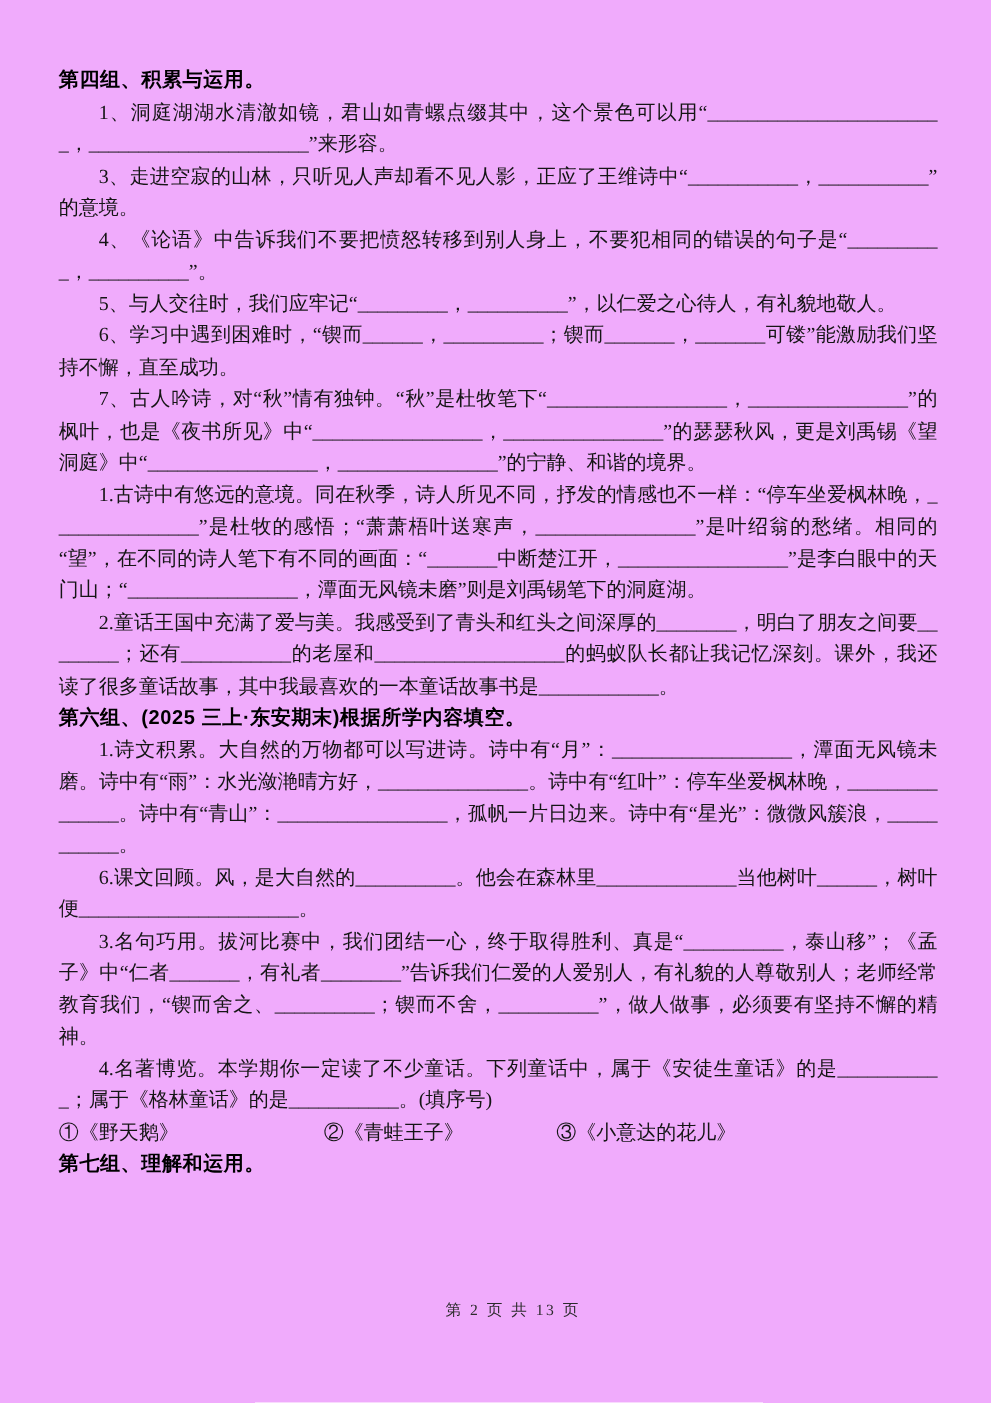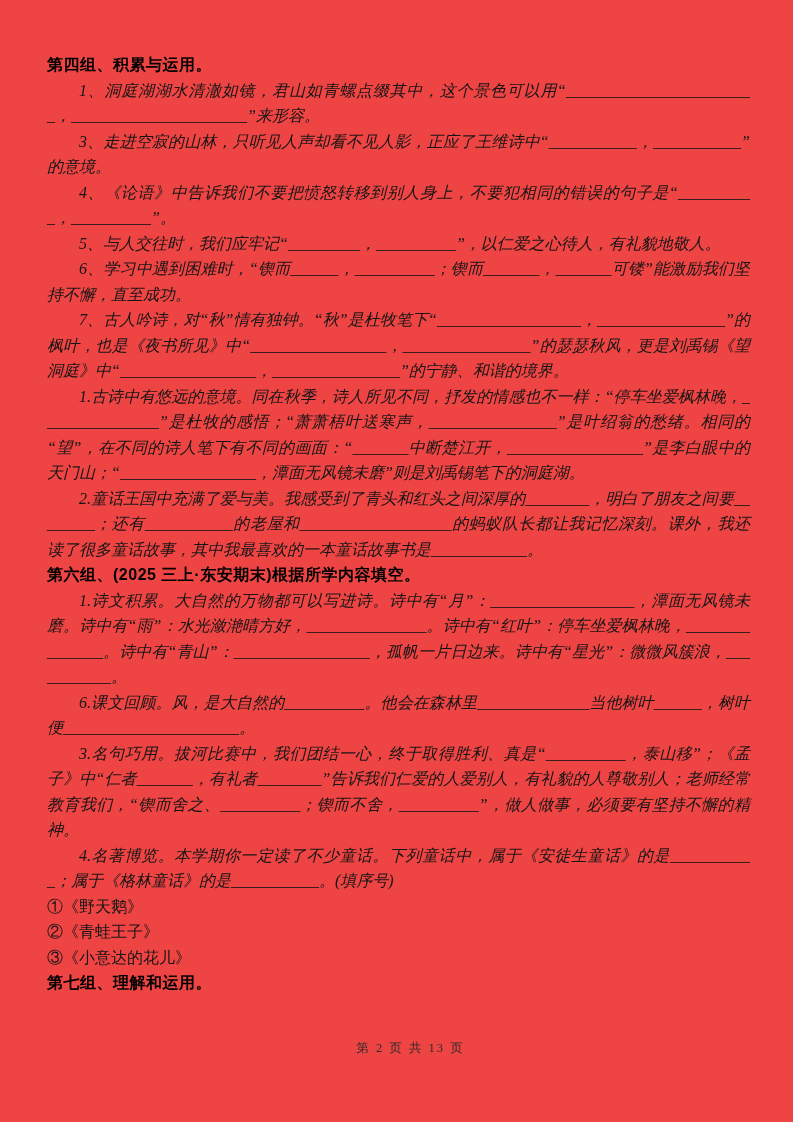--- a/index.html
+++ b/index.html
@@ -5,21 +5,21 @@
   html, body {
     margin: 0;
     padding: 0;
     background: #ffffff;
   }
   .page {
     position: relative;
     width: 793px;
     height: 1122px;
     margin: 0 auto;
-    background: #ef4444;
+    background: #f0abfc;
     box-sizing: border-box;
     padding: 52px 43px 0 47px;
     font-family: "Liberation Serif", "DejaVu Serif", serif;
     font-size: 16px;
     line-height: 25.5px;
     color: #151515;
     overflow: hidden;
   }
   .heading {
     margin: 0;
@@ -28,26 +28,24 @@
     font-weight: 700;
     line-height: 25.5px;
     letter-spacing: 0.5px;
     color: #000000;
   }
   .item {
     margin: 0;
     text-indent: 2em;
     text-align: justify;
     word-break: break-all;
-    font-style: italic;
   }
   .options-row {
     display: flex;
     line-height: 25.5px;
-    flex-direction: column;
   }
   .opt { display: block; white-space: nowrap; }
   .opt.c1 { width: 212px; }
   .opt.c2 { width: 186px; }
   .footer {
     position: absolute;
     left: 0;
     right: 0;
     top: 1036px;
     text-align: center;

